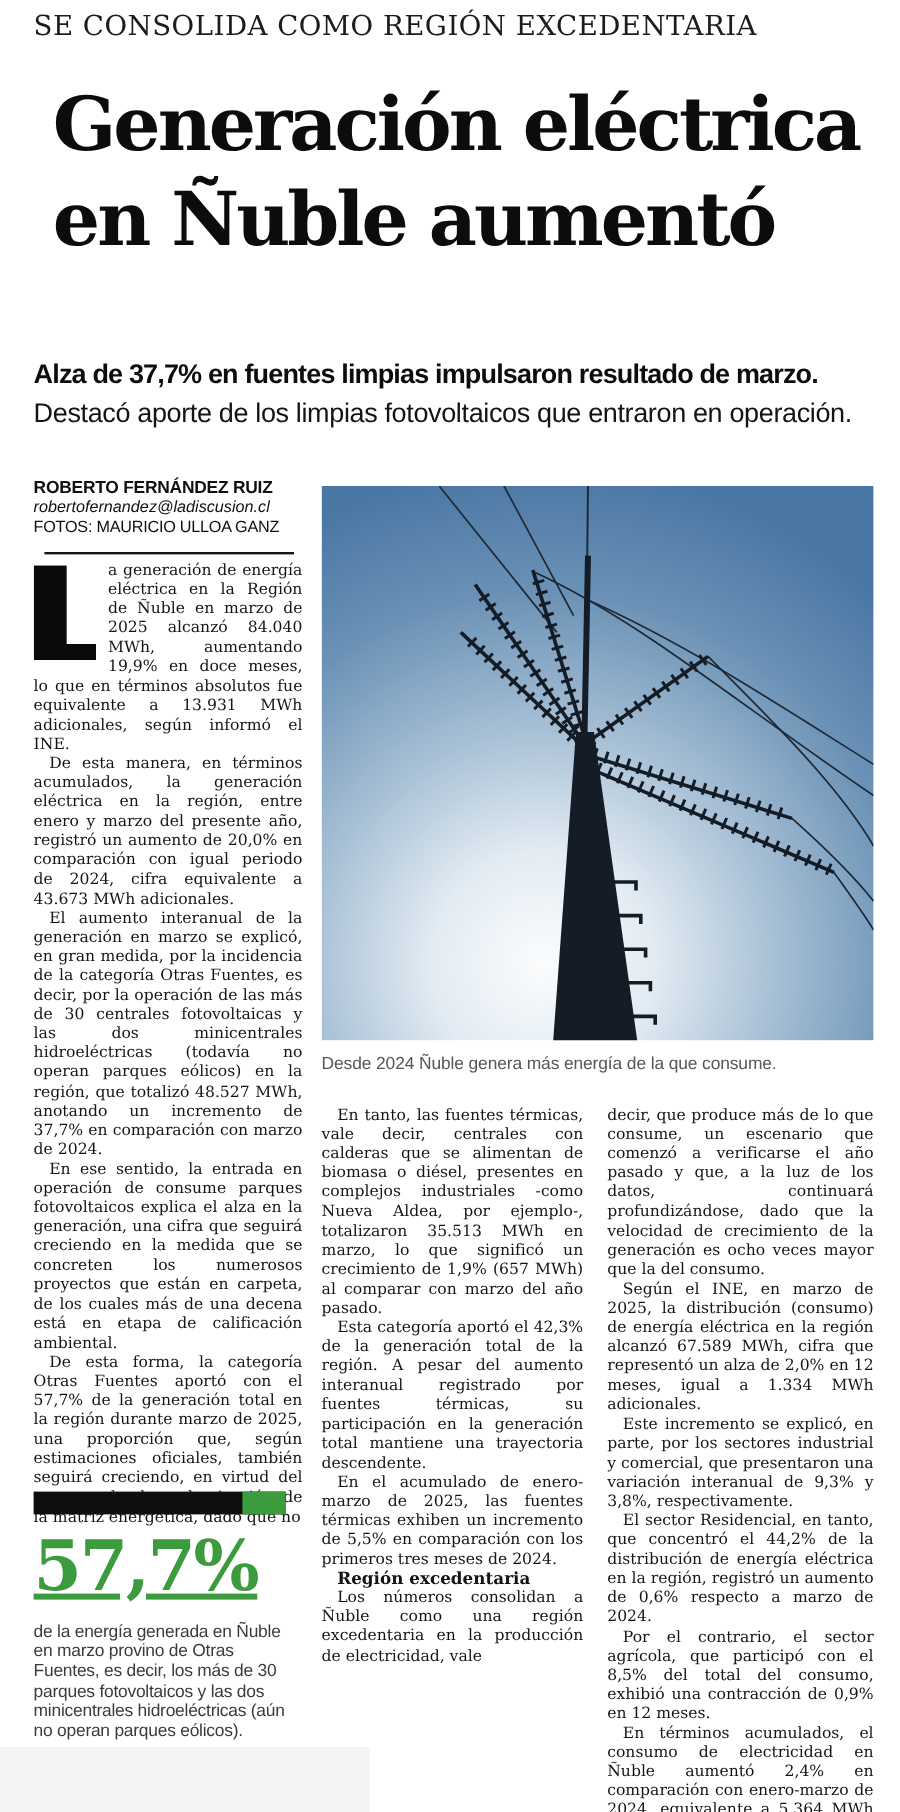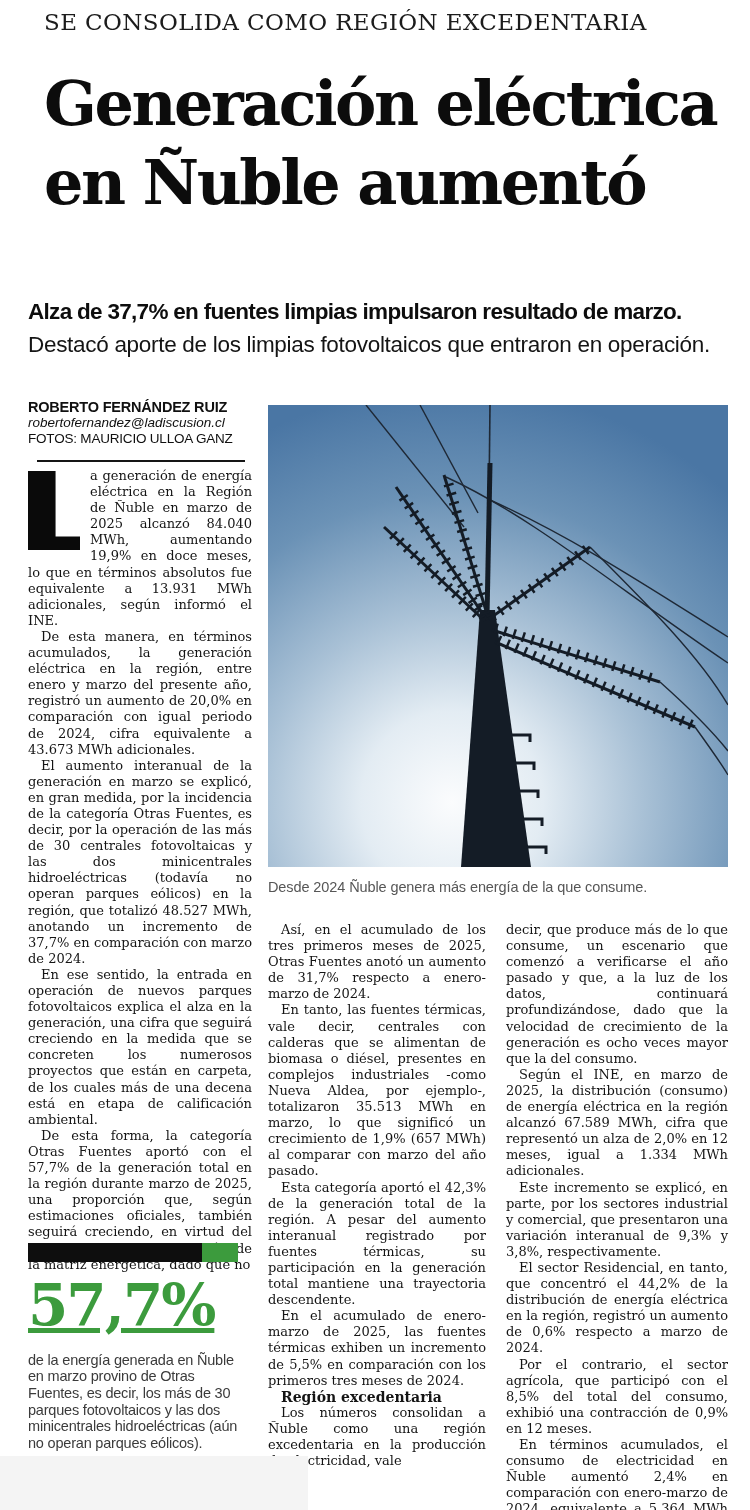--- a/index.html
+++ b/index.html
@@ -5,21 +5,21 @@
   html,body { margin:0; padding:0; background:#ffffff; }
   .page {
     position:relative; width:750px; height:1510px; margin:0 auto;
     background:#ffffff; overflow:hidden; color:#171717;
     font-family:"DejaVu Serif", serif;
     -webkit-hyphens:auto; hyphens:auto;
   }
 
   
   .kicker {
-    position:absolute; top:9px; left:44px;
+    position:absolute; top:9px; left:28px;
     font-size:23px; letter-spacing:0.4px; color:#1c1c1c; white-space:nowrap;
   }
 
   
   .headline {
     position:absolute; top:46px; left:26px; width:712px;
     font-weight:bold; font-size:62px; line-height:79px;
     letter-spacing:-2.5px; color:#0c0c0c;
   }
   .headline div { white-space:nowrap; }
@@ -161,26 +161,25 @@
   <div class="photo-caption">Desde 2024 Ñuble genera más energía de la que consume.</div>
 
   <div class="col col1">
     <p class="nid">
       <span class="dropcap">
           <span class="sr">L</span>
         </span><span>a generación de energía eléctrica en la Región de Ñuble en marzo de 2025 alcanzó 84.040 MWh, aumentando 19,9% en doce meses, lo que en términos absolutos fue equivalente a 13.931 MWh adicionales, según informó el INE.</span>
     </p>
     <p>De esta manera, en términos acumulados, la generación eléctrica en la región, entre enero y marzo del presente año, registró un aumento de 20,0% en comparación con igual periodo de 2024, cifra equivalente a 43.673 MWh adicionales.</p>
     <p>El aumento interanual de la generación en marzo se explicó, en gran medida, por la incidencia de la categoría Otras Fuentes, es decir, por la operación de las más de 30 centrales fotovoltaicas y las dos minicentrales hidroeléctricas (todavía no operan parques eólicos) en la región, que totalizó 48.527 MWh, anotando un incremento de 37,7% en comparación con marzo de 2024.</p>
-    <p>En ese sentido, la entrada en operación de nuevos parques fotovoltaicos explica el alza en la generación, una cifra que seguirá creciendo en la medida que se concreten los numerosos proyectos que están en carpeta, de los cuales más de una decena está en etapa de calificación ambiental.</p>
+    <p>En ese sentido, la entrada en operación de consume parques fotovoltaicos explica el alza en la generación, una cifra que seguirá creciendo en la medida que se concreten los numerosos proyectos que están en carpeta, de los cuales más de una decena está en etapa de calificación ambiental.</p>
     <p>De esta forma, la categoría Otras Fuentes aportó con el 57,7% de la generación total en la región durante marzo de 2025, una proporción que, según estimaciones oficiales, también seguirá creciendo, en virtud del proceso de descarbonización de la matriz energética, dado que no</p>
   </div>
 
   <div class="col col2">
-    <p>Así, en el acumulado de los tres primeros meses de 2025, Otras Fuentes anotó un aumento de 31,7% respecto a enero-marzo de 2024.</p>
     <p>En tanto, las fuentes térmicas, vale decir, centrales con calderas que se alimentan de biomasa o diésel, presentes en complejos industriales -como Nueva Aldea, por ejemplo-, totalizaron 35.513 MWh en marzo, lo que significó un crecimiento de 1,9% (657 MWh) al comparar con marzo del año pasado.</p>
     <p>Esta categoría aportó el 42,3% de la generación total de la región. A pesar del aumento interanual registrado por fuentes térmicas, su participación en la generación total mantiene una trayectoria descendente.</p>
     <p>En el acumulado de enero-marzo de 2025, las fuentes térmicas exhiben un incremento de 5,5% en comparación con los primeros tres meses de 2024.</p>
     <p class="subhead">Región excedentaria</p>
     <p>Los números consolidan a Ñuble como una región excedentaria en la producción de electricidad, vale</p>
   </div>
 
   <div class="col col3">
     <p class="nid">decir, que produce más de lo que consume, un escenario que comenzó a verificarse el año pasado y que, a la luz de los datos, continuará profundizándose, dado que la velocidad de crecimiento de la generación es ocho veces mayor que la del consumo.</p>
     <p>Según el INE, en marzo de 2025, la distribución (consumo) de energía eléctrica en la región alcanzó 67.589 MWh, cifra que representó un alza de 2,0% en 12 meses, igual a 1.334 MWh adicionales.</p>

